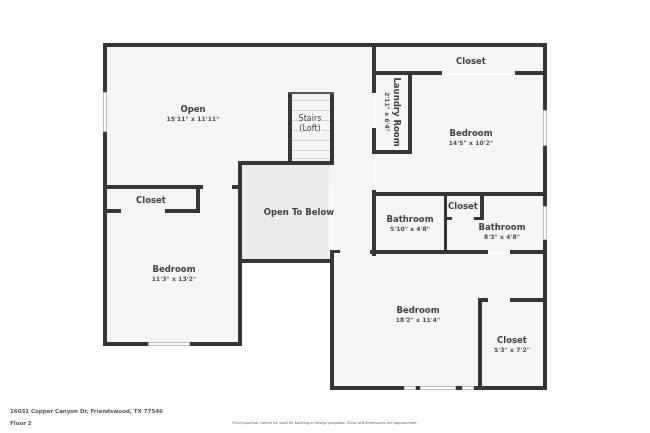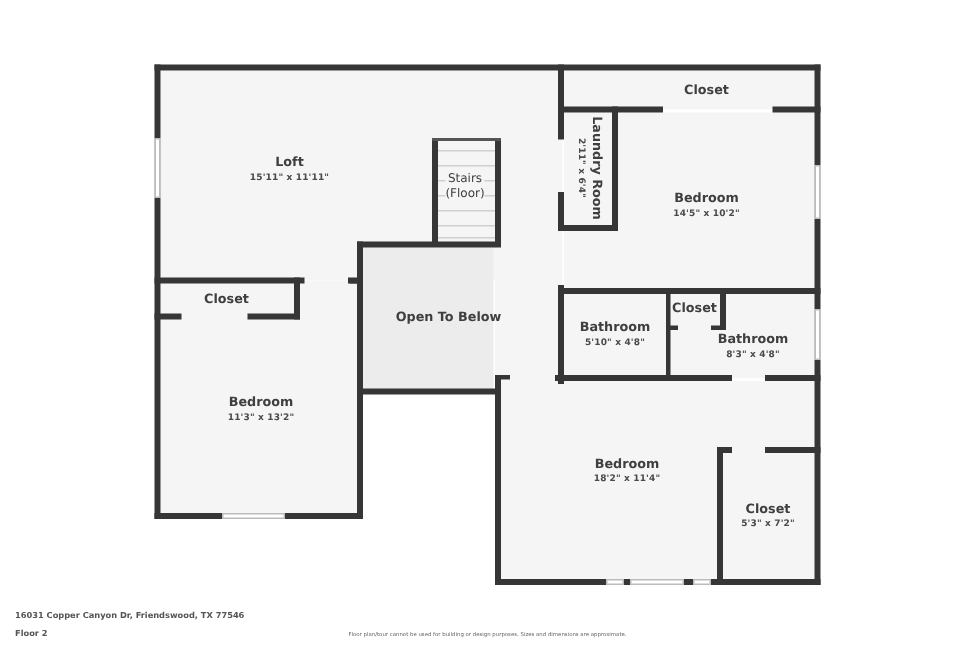--- a/index.html
+++ b/index.html
@@ -93,26 +93,26 @@
 
   <div class="win" style="left:103px;top:92px;width:4px;height:40px;"></div>
   <div class="win" style="left:148px;top:342px;width:42px;height:4px;"></div>
   <div class="win" style="left:543px;top:110px;width:4px;height:36px;"></div>
   <div class="win" style="left:543px;top:206px;width:4px;height:34px;"></div>
   <div class="win" style="left:404px;top:386px;width:12px;height:4px;"></div>
   <div class="win" style="left:420px;top:386px;width:36px;height:4px;"></div>
   <div class="win" style="left:462px;top:386px;width:12px;height:4px;"></div>
 
   <div class="label" style="left:193px;top:113px;">
-    <span class="name">Loft</span>
+    <span class="name">Open</span>
     <span class="dim">15'11" x 11'11"</span>
   </div>
   <div class="label" style="left:310px;top:124px;">
     <span class="name" style="font-weight:normal;font-size:8px;background:#f5f5f5;">Stairs</span>
-    <span class="name" style="font-weight:normal;font-size:8px;background:#f5f5f5;">(Floor)</span>
+    <span class="name" style="font-weight:normal;font-size:8px;background:#f5f5f5;">(Loft)</span>
   </div>
   <div class="label vertical" style="left:393px;top:112px;">
     <span class="name">Laundry Room</span>
     <span class="dim">2'11" x 6'4"</span>
   </div>
   <div class="label" style="left:471px;top:61px;">
     <span class="name">Closet</span>
   </div>
   <div class="label" style="left:471px;top:137px;">
     <span class="name">Bedroom</span>

